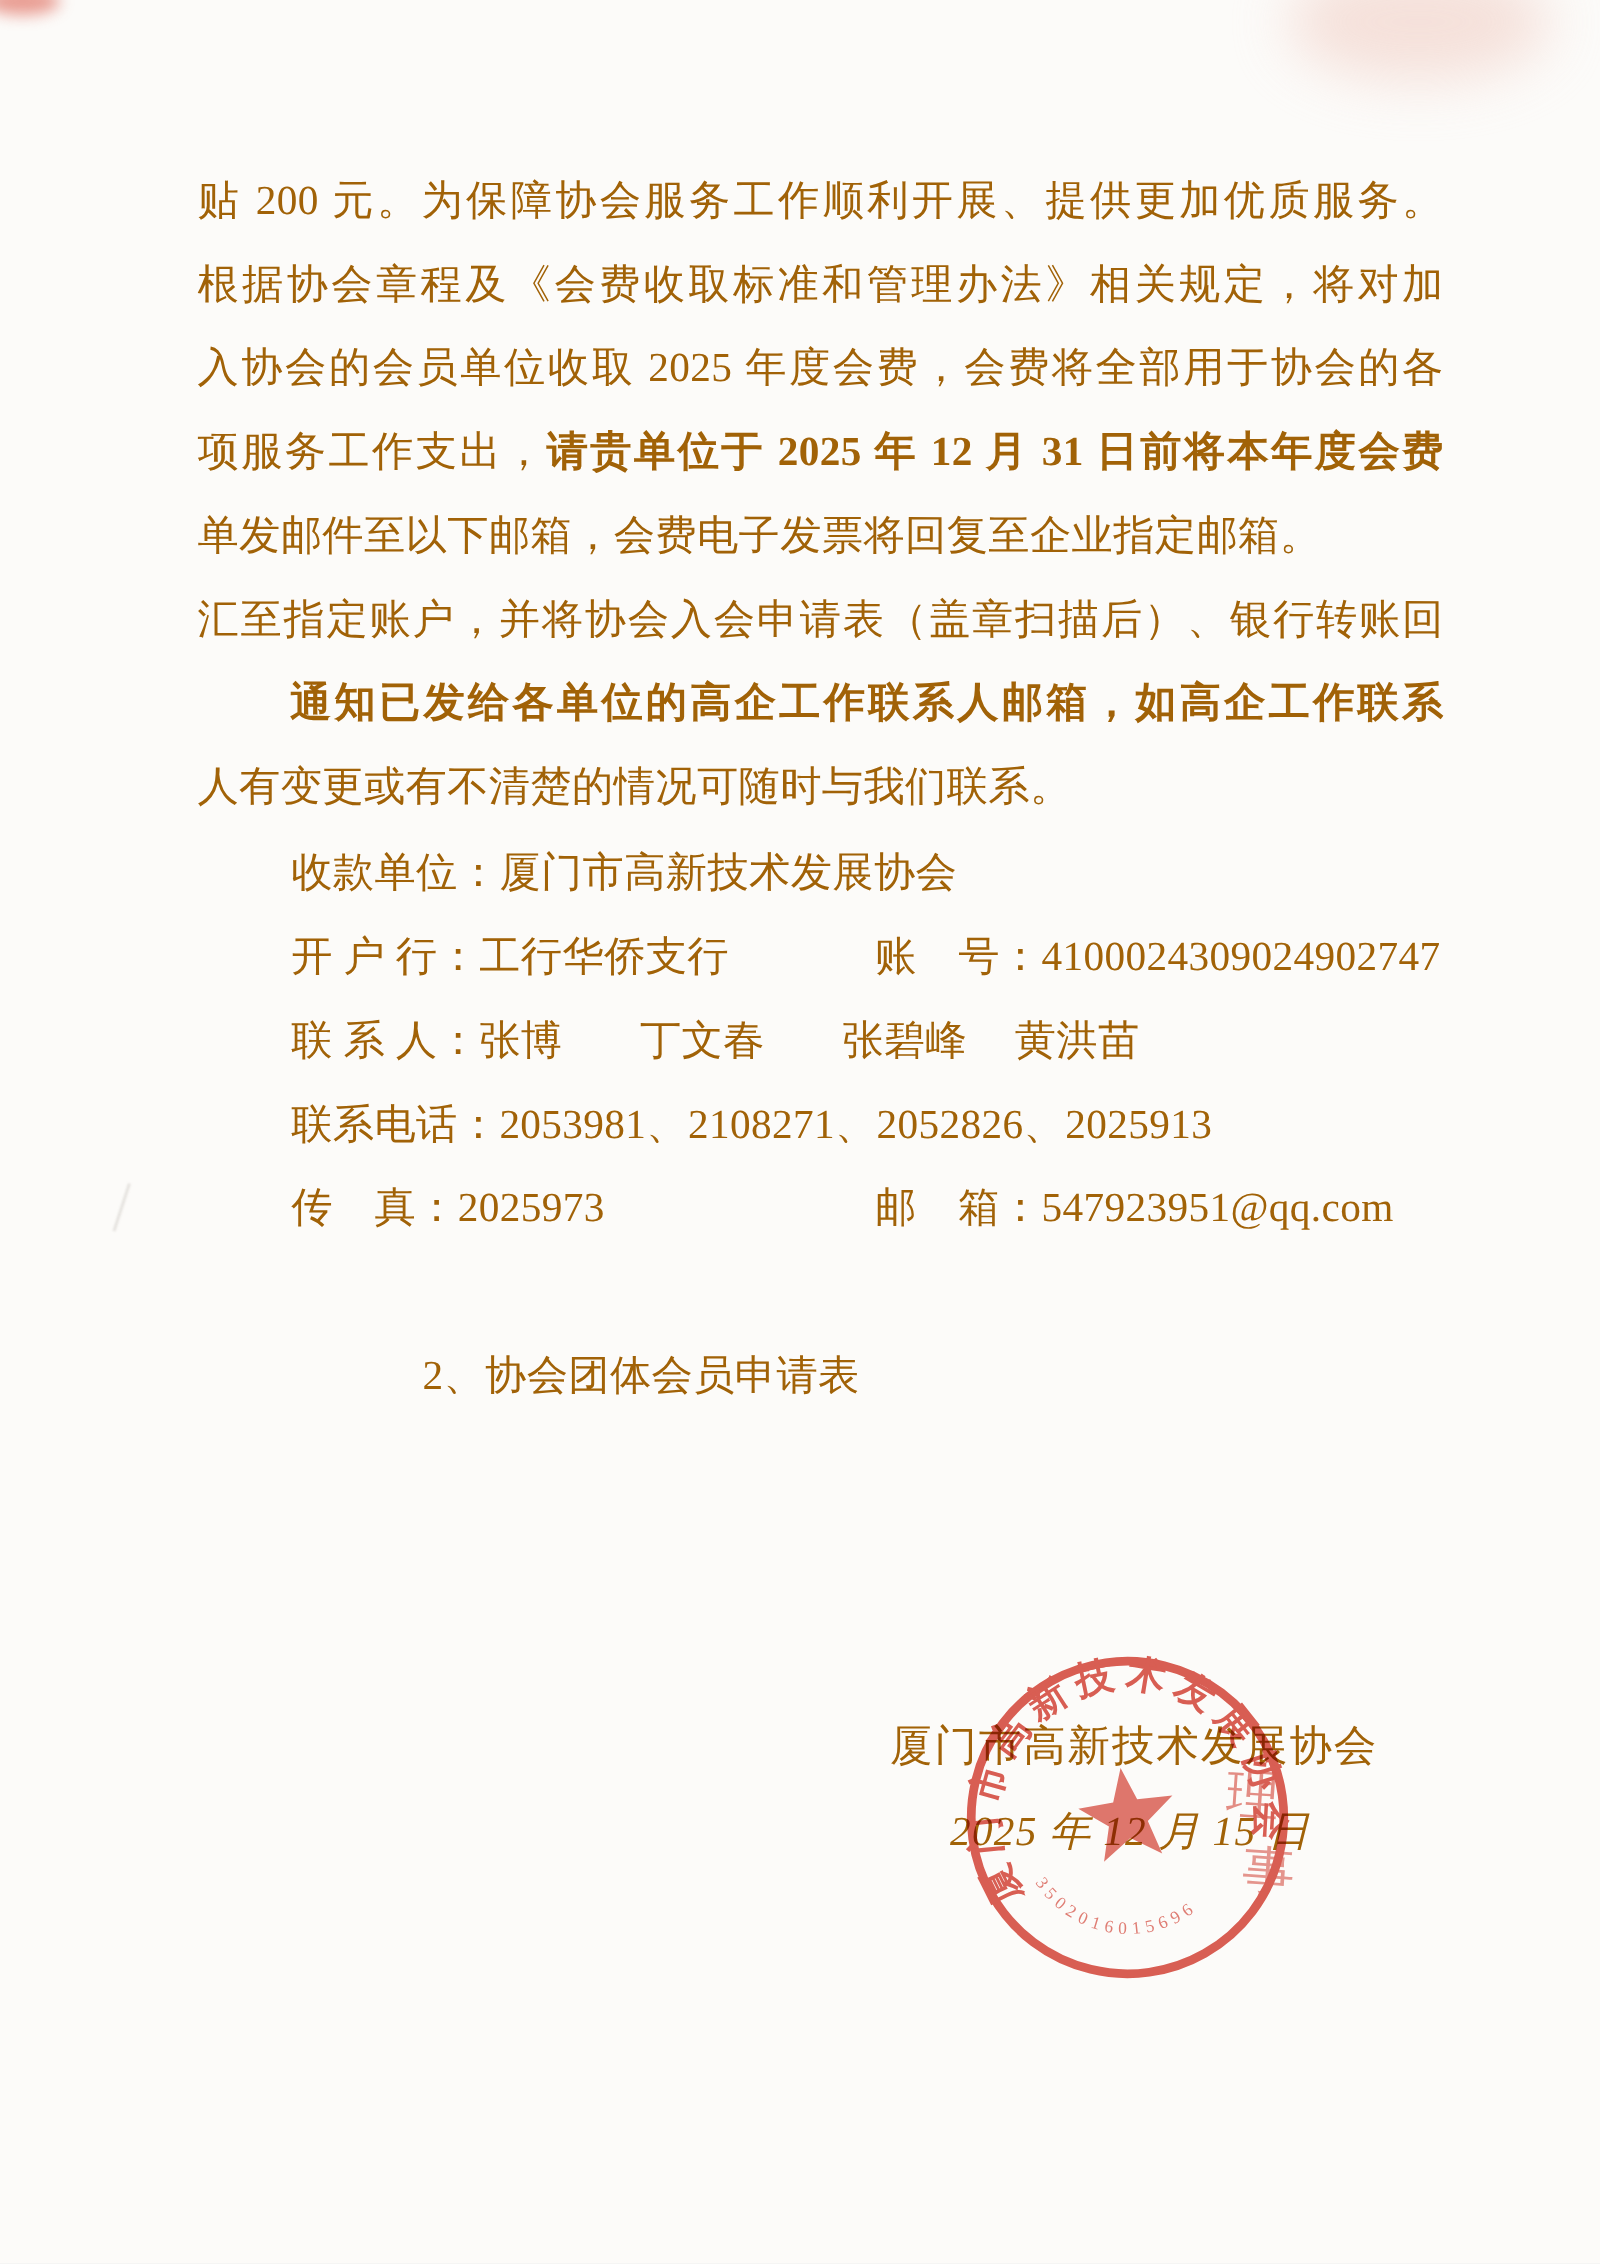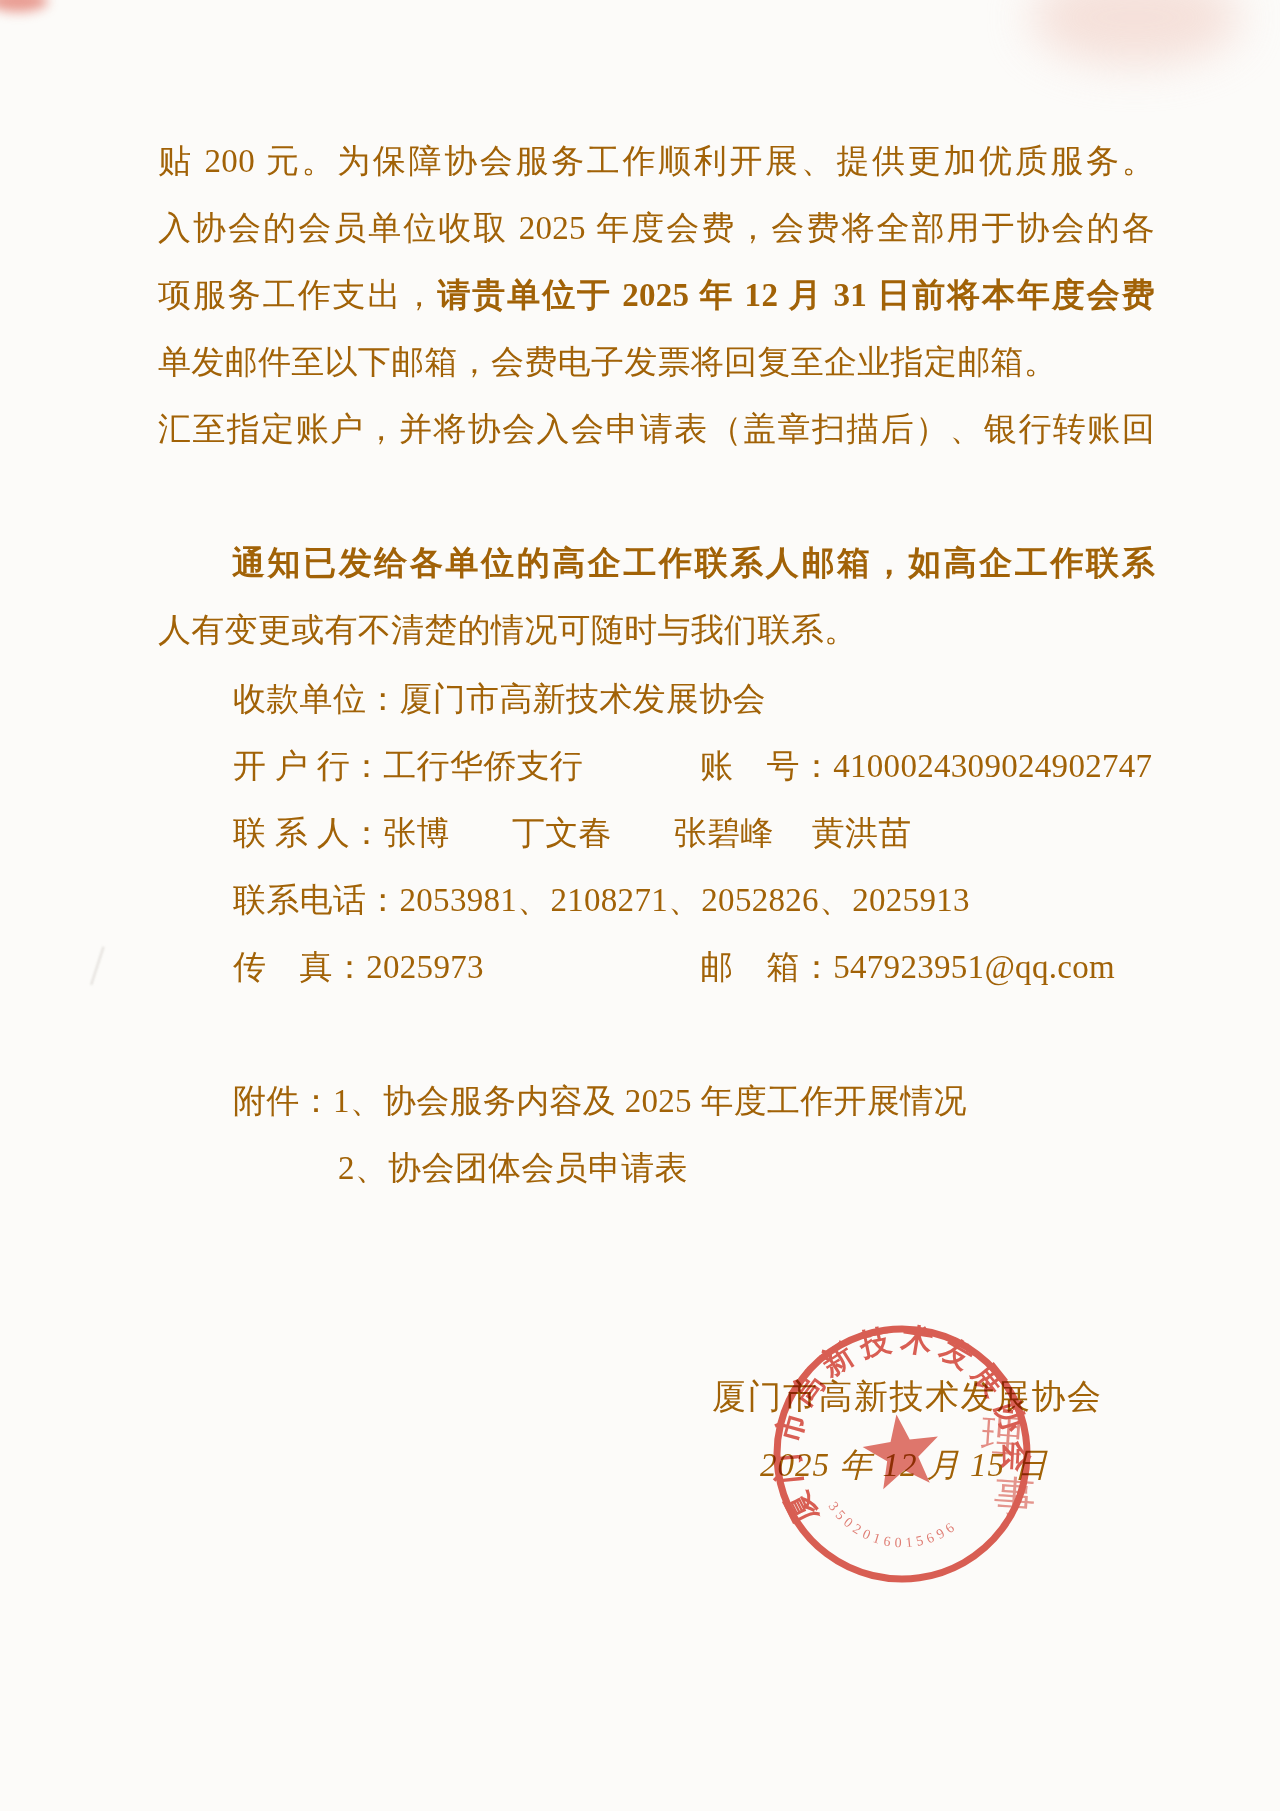--- a/index.html
+++ b/index.html
@@ -58,41 +58,41 @@
 <body>
 
 <div class="page">
 
   <div class="smudge-tr"></div>
   <div class="smudge-tl"></div>
   <div class="fold-mark"></div>
 
   <div class="textblock" style="top:128px">
     <div class="line fill">贴 200 元。为保障协会服务工作顺利开展、提供更加优质服务。</div>
+    <div class="line fill">根据协会章程及《会费收取标准和管理办法》相关规定，将对加</div>
     <div class="line fill">入协会的会员单位收取 2025 年度会费，会费将全部用于协会的各</div>
     <div class="line fill"><span>项服务工作支出，</span><span class="b">请贵单位于 2025 年 12 月 31 日前将本年度会费</span></div>
     <div class="line">单发邮件至以下邮箱，会费电子发票将回复至企业指定邮箱。</div>
     <div class="line fill">汇至指定账户，并将协会入会申请表（盖章扫描后）、银行转账回</div>
   </div>
 
   <div class="textblock" style="top:530px">
     <div class="line fill indent">通知已发给各单位的高企工作联系人邮箱，如高企工作联系</div>
     <div class="line">人有变更或有不清楚的情况可随时与我们联系。</div>
   </div>
 
   <div class="textblock" style="top:666px">
     <div class="line detail"><span>收款单位：</span><span>厦门市高新技术发展协会</span></div>
     <div class="line detail"><span>开 户 行：</span><span>工行华侨支行</span><span class="col2"><span>账　号：</span><span>4100024309024902747</span></span></div>
     <div class="line detail"><span>联 系 人：</span><span>张博</span><span style="margin-left:62px">丁文春</span><span style="margin-left:62px">张碧峰</span><span style="margin-left:38px">黄洪苗</span></div>
     <div class="line detail"><span>联系电话：</span><span>2053981、2108271、2052826、2025913</span></div>
     <div class="line detail"><span>传　真：</span><span>2025973</span><span class="col2"><span>邮　箱：</span><span>547923951@qq.com</span></span></div>
   </div>
 
   <div class="textblock" style="top:1068px">
-    <div class="line detail"><span>附件：</span><span>1、协会服务内容及 2025 年度工作开展情况</span></div>
     <div class="line att2"><span>2、协会团体会员申请表</span></div>
   </div>
 
   <div class="sig">厦门市高新技术发展协会</div>
   <div class="date">2025 年 12 月 15 日</div>
 
   <svg class="stamp" viewBox="0 0 280 280">
     <g transform="rotate(-8 140 140)" fill="none" stroke="none">
       <circle cx="140" cy="140" r="125" stroke="#d6493d" stroke-width="7"></circle>
       <polygon points="140,100 149.7,126.6 178,127.6 155.7,145.1 163.5,172.4 140,156.5 116.5,172.4 124.3,145.1 102,127.6 130.3,126.6" fill="#d6493d" opacity="0.85"></polygon>

